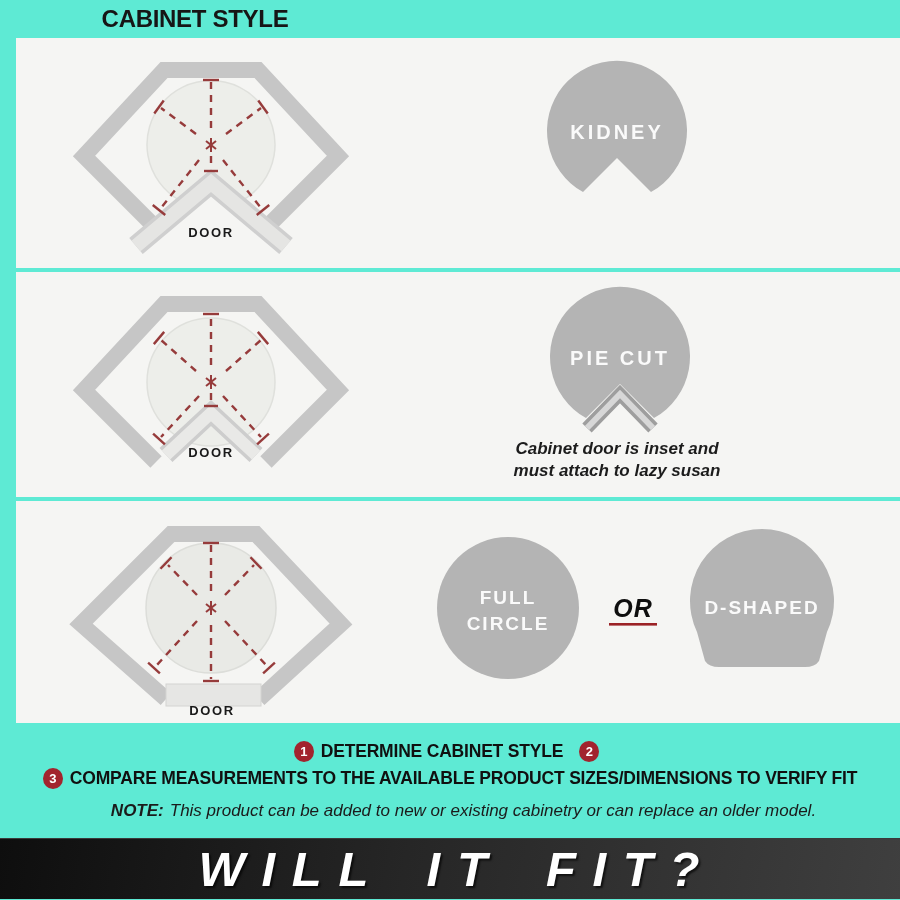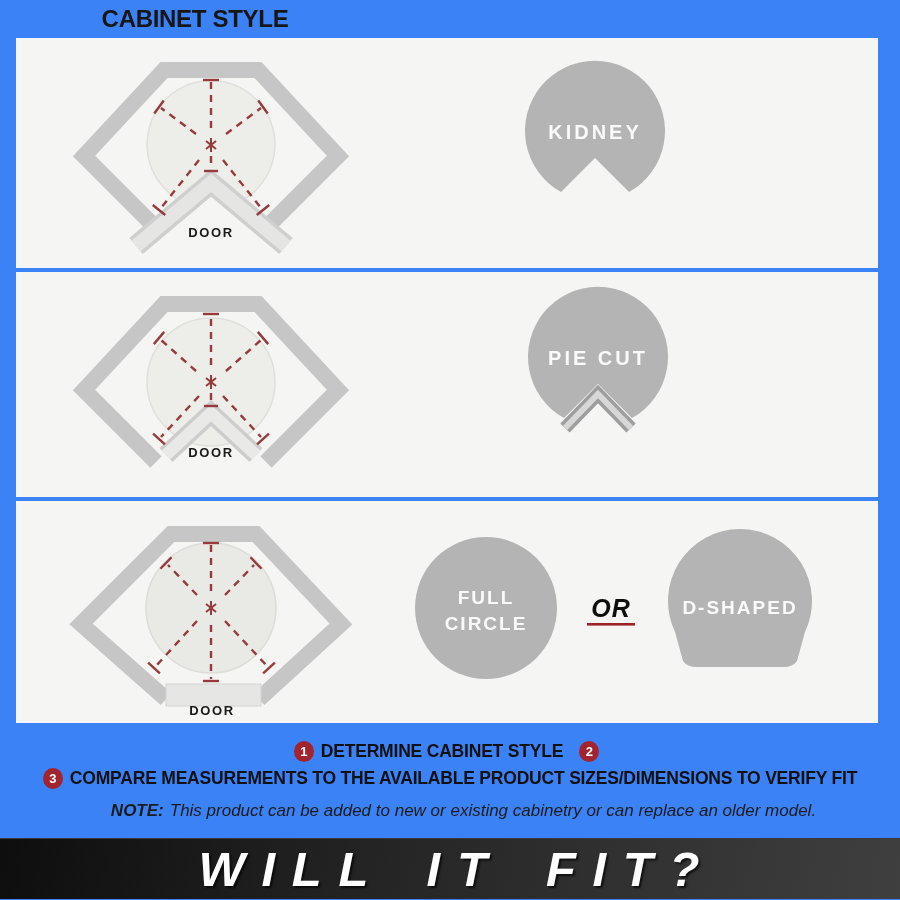--- a/index.html
+++ b/index.html
@@ -1,28 +1,28 @@
 <!DOCTYPE html>
 <html><head>
 <meta charset="utf-8">
 <style>
   * { margin:0; padding:0; box-sizing:border-box; }
   html,body { width:900px; height:900px; background:#ffffff; font-family:"Liberation Sans", sans-serif; }
-  #stage { position:relative; width:900px; height:900px; background:#3b82f6; overflow:hidden; }
+  #stage { position:relative; width:900px; height:900px; background:#5eead4; overflow:hidden; }
 
   .col-header {
     position:absolute; top:3px; height:32px; display:flex; align-items:center; justify-content:center;
     font-size:24px; font-weight:800; letter-spacing:-0.3px; color:#161616;
   }
   #hdr-left  { left:0;  width:390px; }
   #hdr-right { left:394px; width:506px; }
 
   .cell { position:absolute; background:#f5f5f3; }
   .c-l { left:16px;   width:389px; }
-  .c-r { left:372px; width:506px; }
+  .c-r { left:394px; width:506px; }
   .r1 { top:38px;  height:230px; }
   .r2 { top:272px; height:225px; }
   .r3 { top:501px; height:222px; }
 
   svg { display:block; }
 
   .shape-label { fill:#fafafa; font-family:"Liberation Sans", sans-serif; font-weight:700; }
   .door-label  { fill:#1a1a1a; font-family:"Liberation Sans", sans-serif; font-weight:800; font-size:13px; letter-spacing:1.6px; }
 
   .caption {
@@ -147,20 +147,24 @@
 
   <div class="cell c-r r2">
     <svg width="506" height="225" viewBox="0 0 506 225">
       <path d="M 192,146 A 70,70 0 1 1 260,146 L 226,112 Z" fill="#b4b4b4"></path>
       <g>
         <path d="M 193,156 L 226,122 L 259,156" fill="none" stroke="#9e9e9e" stroke-width="13"></path>
         <path d="M 193,156 L 226,122 L 259,156" fill="none" stroke="#d7d7d7" stroke-width="6"></path>
       </g>
       <text x="226" y="93" text-anchor="middle" class="shape-label" style="font-size:20px; letter-spacing:3px;">PIE CUT</text>
     </svg>
+    <div class="caption cap-r2">
+      <div>Cabinet door is inset and</div>
+      <div>must attach to lazy susan</div>
+    </div>
   </div>
 
   <div class="cell c-l r3">
     <svg width="389" height="222" viewBox="0 0 389 222">
       <path d="M 150,198 L 65,123 L 155,33 L 240,33 L 325,123 L 243,198" fill="none" stroke="#c6c6c6" stroke-width="16"></path>
       <rect x="150" y="183" width="95" height="22" fill="#e6e6e4" stroke="#d4d4d2" stroke-width="1"></rect>
       <circle cx="195" cy="107" r="65" fill="#e9eae6" stroke="#dcddd9" stroke-width="1.5"></circle>
       <g stroke="#963b3b" stroke-width="2.4">
         <line x1="195" y1="90" x2="195" y2="44" stroke-dasharray="7 6"></line>
         <line x1="181" y1="94" x2="152" y2="64" stroke-dasharray="7 6"></line>

